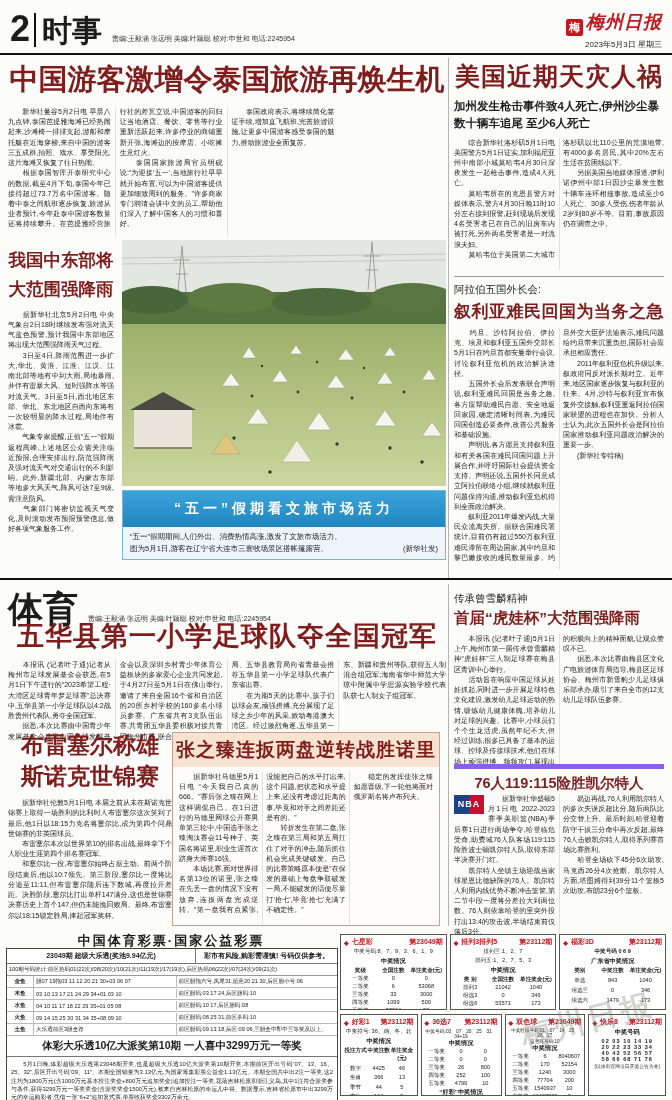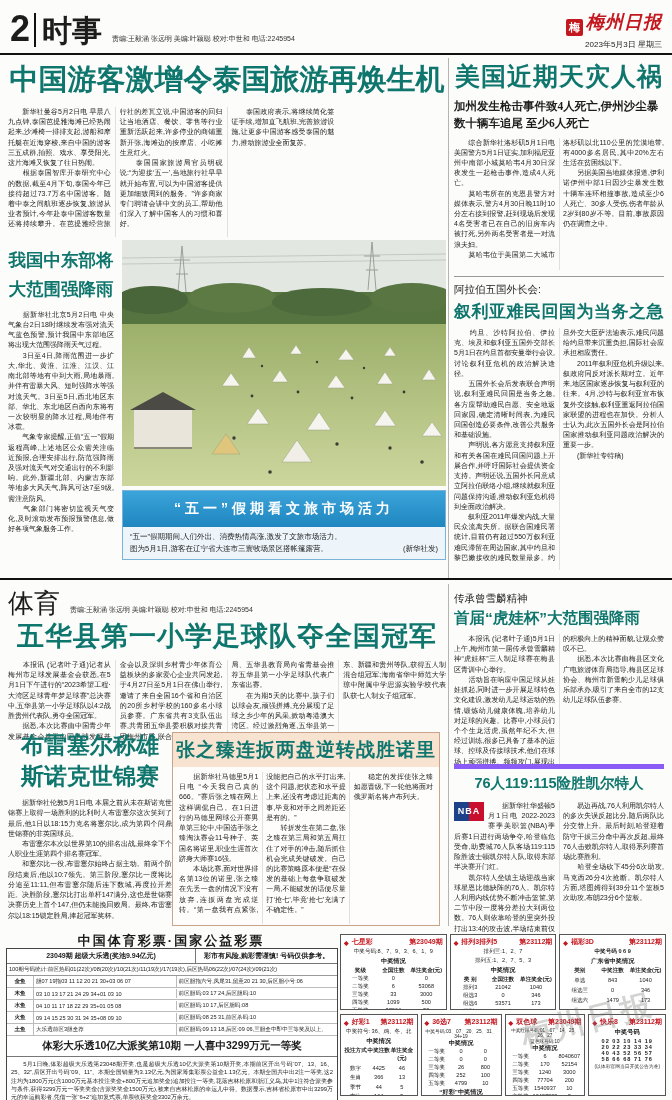--- a/index.html
+++ b/index.html
@@ -15,32 +15,32 @@
   .credits{font-size:7px;color:#333;margin-left:10px;}
   .mast-icon{display:inline-block;width:17px;height:17px;background:#c41820;color:#fff;
              font-size:11px;font-weight:bold;text-align:center;line-height:17px;border-radius:2px;margin-right:3px;vertical-align:-3px;}
   .mast-text{color:#c41820;font-weight:900;font-style:italic;font-size:18px;letter-spacing:1px;}
   .date-line{font-size:8px;color:#222;text-align:right;margin-top:3px;}
   
   .body{font-size:7px;line-height:1.46;text-align:justify;white-space:pre-line;color:#222;column-fill:auto;}
   .cols2{column-count:2;column-gap:8px;column-rule:1px solid #e0e0dc;}
   .cols3{column-count:3;column-gap:8px;column-rule:1px solid #e0e0dc;}
   .cols4{column-count:4;column-gap:9px;column-rule:1px solid #e0e0dc;}
-  h1,h2,h3{margin:0;font-weight:900;color:#0f766e;}
+  h1,h2,h3{margin:0;font-weight:900;color:#7f1d1d;}
   .h-top{font-size:29px;text-align:center;letter-spacing:0px;}
   .h-us{font-size:25px;text-align:center;letter-spacing:1px;}
-  .sub-us{font-size:11.5px;font-weight:bold;line-height:1.5;margin-top:5px;font-family:Liberation Serif, serif;}
+  .sub-us{font-size:11.5px;font-weight:bold;line-height:1.5;margin-top:5px;}
   .kicker{font-size:10.5px;font-weight:normal;}
   .h-arab{font-size:17px;margin-top:3px;letter-spacing:0.5px;}
   .h-rain{font-size:17.5px;line-height:1.65;text-align:center;}
   .h-wuhua{font-size:27px;text-align:center;letter-spacing:1px;}
   .h-snooker{font-size:23px;line-height:1.35;text-align:center;}
   .h-huwa{font-size:15.5px;margin-top:2px;}
   .h-nba{font-size:14.5px;text-align:center;}
-  .sect-sport{font-size:26px;font-weight:400;}
+  .sect-sport{font-size:35px;font-weight:700;}
   
   .cap-box{border:1px solid #7ab3d8;background:#edf5fb;margin-top:4px;}
   .cap-band{background:linear-gradient(#3ba4da,#1f86bf);color:#fff;font-size:14px;font-weight:900;
             text-align:center;letter-spacing:4px;padding:9px 0;}
   .cap-text{font-size:7.5px;line-height:1.55;padding:4px 7px 5px 7px;color:#222;}
   .cap-row{display:flex;justify-content:space-between;}
   
   .zbox{border:1px solid #c9a48a;background:#fffdfb;}
   .zhead{background:#f7e3d0;padding:4px 0;}
   .h-zhang{font-size:19px;text-align:center;letter-spacing:1px;}
@@ -228,21 +228,21 @@
   <div class="abs" style="left:454px;top:592px;width:210px;">
     <div class="kicker">传承曾雪麟精神</div>
     <h3 class="h-huwa">首届“虎娃杯”大范围强降雨</h3>
     <div class="body cols2" style="height:134px;margin-top:5px;">　　本报讯 (记者叶子通)5月1日上午,梅州市第一届传承曾雪麟精神“虎娃杯”三人制足球赛在梅县区青训中心举行。
 　　活动旨在响应中国足球从娃娃抓起,同时进一步开展足球特色文化建设,激发幼儿足球运动的热情,锻炼幼儿健康体魄,培养幼儿对足球的兴趣。比赛中,小球员们个个生龙活虎,虽然年纪不大,但经过训练,很多已具备了基本的运球、控球及传接球技术,他们在球场上顽强拼搏、频频攻门,展现出的积极向上的精神面貌,让观众赞叹不已。
 　　据悉,本次比赛由梅县区文化广电旅游体育局指导,梅县区足球协会、梅州市新雪豹少儿足球俱乐部承办,吸引了来自全市的12支幼儿足球队伍参赛。</div>
   </div>
 
   <div class="abs" style="left:454px;top:764px;width:210px;border-top:5px solid #8b5cf6;padding-top:5px;">
     <h3 class="h-nba">76人119:115险胜凯尔特人</h3>
-    <div style="margin-top:8px;">
+    <div style="margin-top:1px;">
       <div class="body cols2" style="height:150px;"><span class="nba-logo">NBA</span><span>　　据新华社华盛顿5月1日电 2022-2023赛季美职篮(NBA)季后赛1日进行两场争夺,哈登临危受命,助费城76人队客场119:115险胜波士顿凯尔特人队,取得东部半决赛开门红。
 　　凯尔特人坐镇主场迎战当家球星恩比德缺阵的76人。凯尔特人利用内线优势不断冲击篮筐,第二节中段一度将分差拉大到两位数。76人则依靠哈登的里突外投打出13:4的攻击波,半场结束前仅落后3分。
 　　易边再战,76人利用凯尔特人的多次失误反超比分,随后两队比分交替上升。最后时刻,哈登迎着防守干拔三分命中再次反超,最终76人击败凯尔特人,取得系列赛首场比赛胜利。
 　　哈登全场砍下45分6次助攻,马克西26分4次抢断。凯尔特人方面,塔图姆得到39分11个篮板5次助攻,布朗23分6个篮板。</span></div>
     </div>
   </div>
 
   <div class="abs lot-title" style="left:6px;top:932px;width:330px;">中国体育彩票·国家公益彩票</div>
   <div class="abs lot-box" style="left:6px;top:948px;width:330px;">
     <div class="lot-head">

